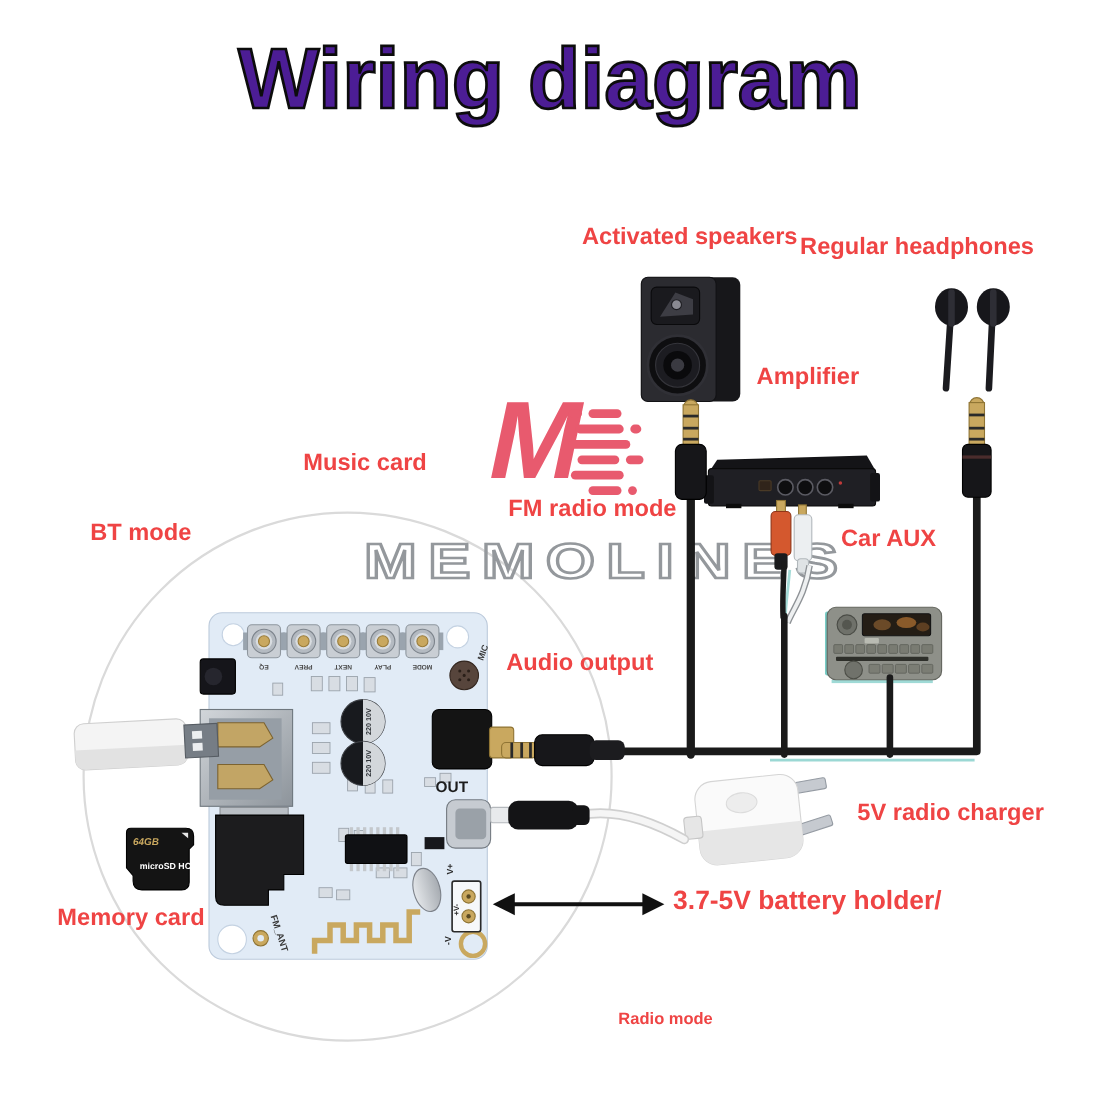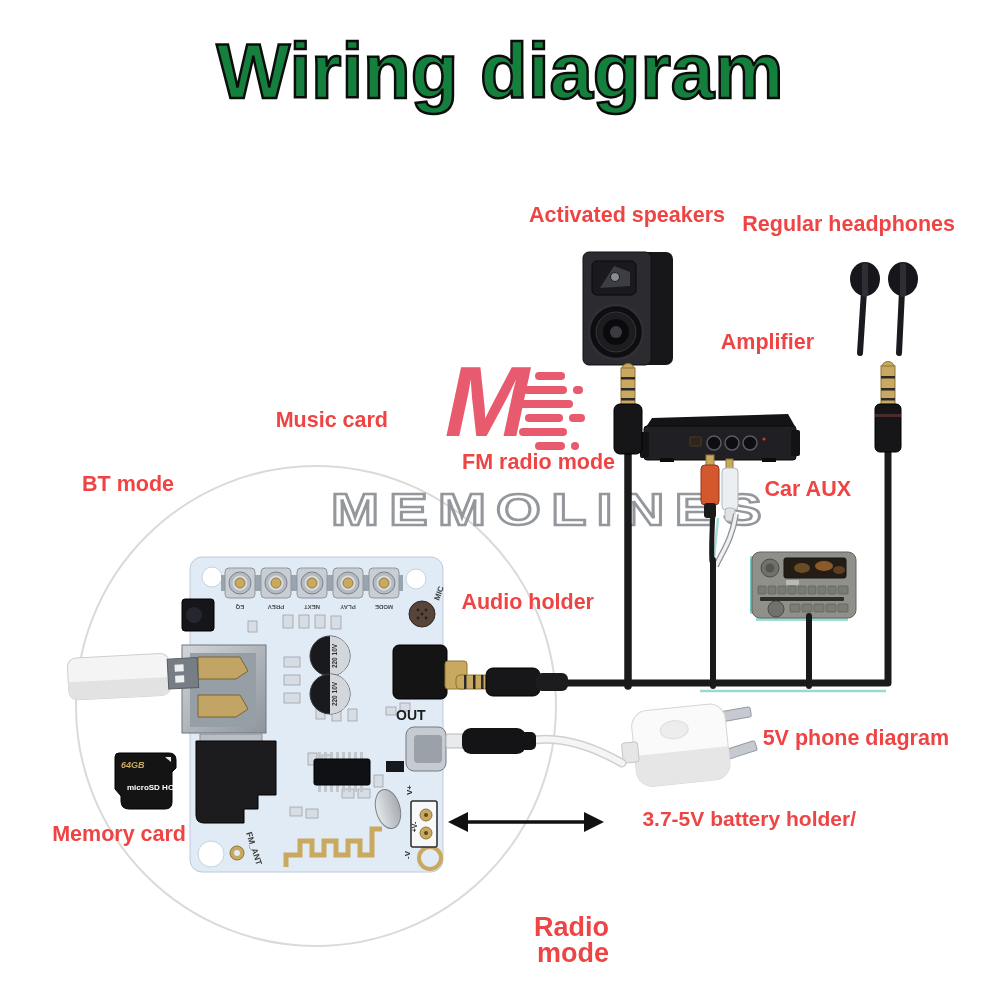--- a/index.html
+++ b/index.html
@@ -1,20 +1,20 @@
 <!DOCTYPE html>
 <html><head>
 <meta charset="utf-8">
 <style>
   html,body{margin:0;padding:0;background:#ffffff;}
   #stage{position:relative;width:1000px;height:1000px;background:#ffffff;overflow:hidden;
          font-family:"Liberation Sans",sans-serif;}
   .abs{position:absolute;}
   .title{left:0;top:26px;width:1000px;text-align:center;font-size:78px;font-weight:bold;
-         color:#15803d;-webkit-text-stroke:2.5px #0c0c0c;letter-spacing:0px;}
+         color:#4c1d95;-webkit-text-stroke:2.5px #0c0c0c;letter-spacing:0px;}
   .lbl{position:absolute;font-weight:bold;color:#ef4444;text-align:right;font-size:21.5px;line-height:26px;}
   .wm{left:331px;top:484px;font-size:45px;font-weight:bold;letter-spacing:8px;color:transparent;
       -webkit-text-stroke:2.4px #94989c;transform:scaleX(1.28);transform-origin:left top;z-index:2;}
   .circle{left:75px;top:465px;width:478px;height:478px;border:2px solid #dadada;border-radius:50%;z-index:1;}
   .logo{left:447px;top:360px;width:160px;height:104px;z-index:3;}
   .logo .m{position:absolute;left:0;top:-16px;font-size:100px;font-weight:bold;color:#e85a6e;
            transform:skewX(-12deg);}
   .dash{position:absolute;height:8px;border-radius:4px;background:#e85a6e;}
   svg{overflow:visible;}
   .svgobj{position:absolute;z-index:35;}
@@ -42,33 +42,33 @@
     <div class="dash" style="left:78px;top:54px;width:38px"></div>
     <div class="dash" style="left:122px;top:54px;width:16px"></div>
     <div class="dash" style="left:72px;top:68px;width:48px"></div>
     <div class="dash" style="left:88px;top:82px;width:30px"></div>
     <div class="dash" style="left:124px;top:82px;width:8px"></div>
   </div>
 
   <div class="abs title lblz">Wiring diagram</div>
 
   <div class="lbl lblz" style="left:515px;top:202px;width:210px">Activated speakers</div>
-  <div class="lbl lblz" style="left:727px;top:211px;width:228px">Regular headphones</div>
-  <div class="lbl lblz" style="left:708px;top:329px;width:106px">Amplifier</div>
+  <div class="lbl lblz" style="left:712px;top:211px;width:228px">Regular headphones</div>
+  <div class="lbl lblz" style="left:675px;top:329px;width:106px">Amplifier</div>
   <div class="lbl lblz" style="left:256px;top:407px;width:132px">Music card</div>
   <div class="lbl lblz" style="left:447px;top:449px;width:168px">FM radio mode</div>
   <div class="lbl lblz" style="left:70px;top:471px;width:104px">BT mode</div>
   <div class="lbl lblz" style="left:753px;top:476px;width:98px">Car AUX</div>
-  <div class="lbl lblz" style="left:442px;top:589px;width:152px">Audio holder</div>
-  <div class="lbl lblz" style="left:755px;top:725px;width:194px">5V phone diagram</div>
+  <div class="lbl lblz" style="left:442px;top:589px;width:152px">Audio output</div>
+  <div class="lbl lblz" style="left:755px;top:725px;width:194px">5V radio charger</div>
   <div class="lbl lblz" style="left:40px;top:821px;width:146px">Memory card</div>
-  <div class="lbl lblz" style="left:600px;top:806px;width:256px;font-size:21px">
+  <div class="lbl lblz" style="left:600px;top:806px;width:256px;font-size:24px">
     <div>3.7-5V battery holder/</div>
   </div>
-  <div class="lbl lblz" style="left:471px;top:914px;width:138px;font-size:27px">Radio mode</div>
+  <div class="lbl lblz" style="left:510px;top:914px;width:138px;font-size:15px">Radio mode</div>
 
   <svg class="wires" width="1000" height="1000" viewBox="0 0 1000 1000">
 
     <path d="M700,691 H886" stroke="#49b8b0" stroke-width="2.5" opacity="0.55" fill="none"></path>
     <path d="M718,518 C716,540 714,552 714,562" stroke="#49b8b0" stroke-width="2.5" opacity="0.5" fill="none"></path>
 
     <path d="M888,448 V683 H546" stroke="#1a1a1a" stroke-width="7" fill="none" stroke-linejoin="round" stroke-linecap="round"></path>
 
     <path d="M628,450 V686" stroke="#1a1a1a" stroke-width="7.5" fill="none" stroke-linecap="round"></path>
 

